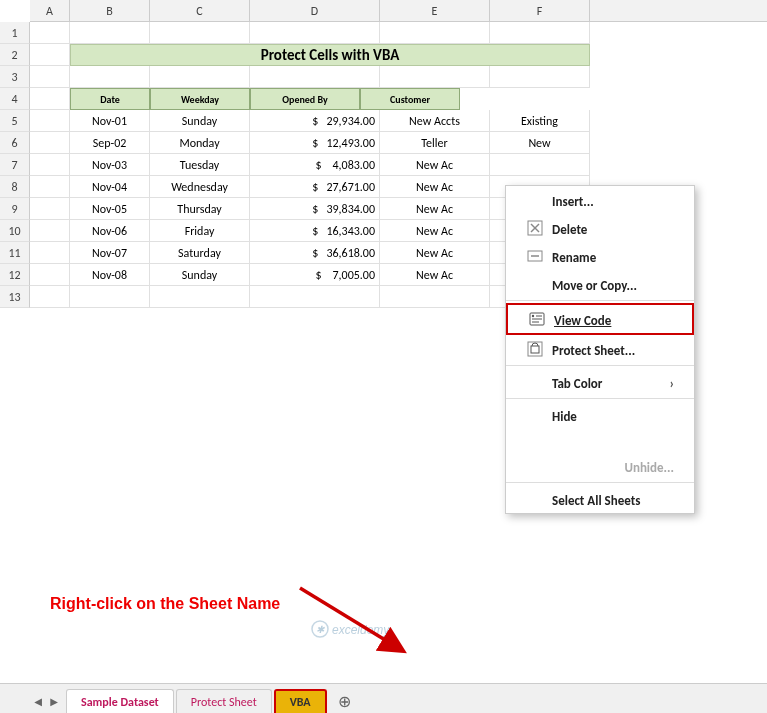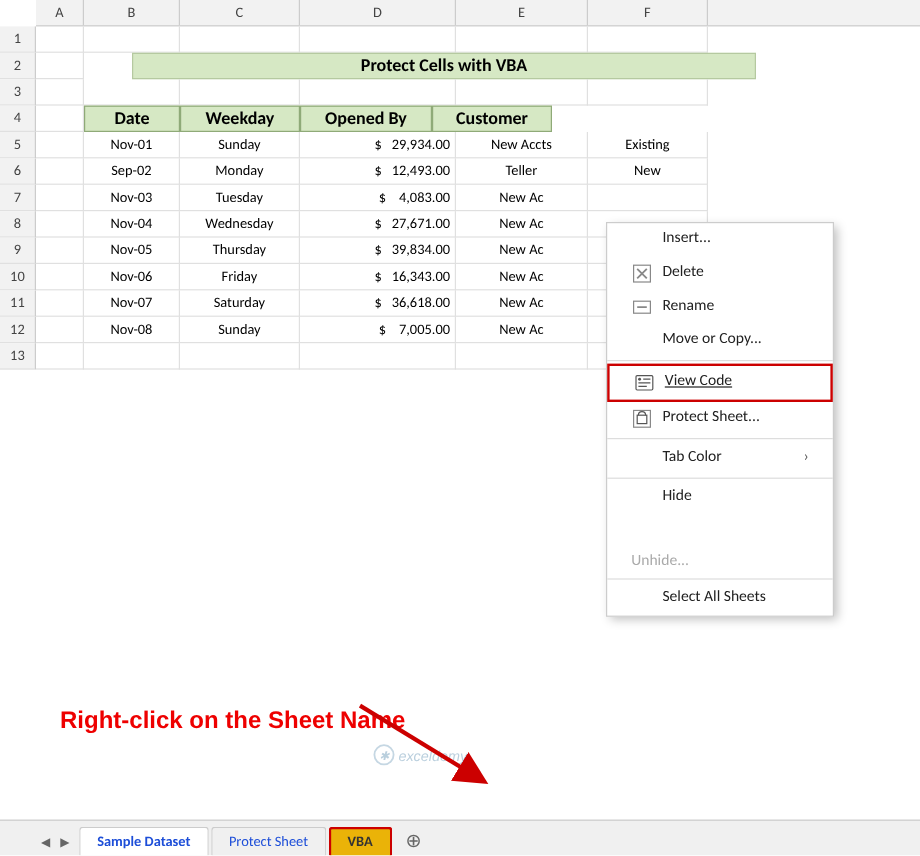--- a/index.html
+++ b/index.html
@@ -74,29 +74,28 @@
     .col-e { width: 110px; min-width: 110px; }
     .col-f { width: 100px; min-width: 100px; }
 
     
     .title-cell {
       background: #d6e8c4;
       font-weight: bold;
       font-size: 15px;
       justify-content: center;
       border: 1px solid #b5c9a0;
-      margin-left: 40px;
     }
 
     
     .header-cell {
       background: #d6e8c4;
       font-weight: bold;
       border: 1px solid #8faa78;
-      font-size: 15px;
+      font-size: 10px;
       justify-content: center;
     }
 
     
     .sheet-tab-bar {
       position: absolute;
       bottom: 0;
       left: 0;
       right: 0;
       height: 30px;
@@ -111,21 +110,21 @@
       padding: 0 14px;
       border: 1px solid #ccc;
       border-bottom: none;
       border-radius: 3px 3px 0 0;
       display: flex;
       align-items: center;
       font-size: 12px;
       background: #f0f0f0;
       cursor: pointer;
       margin-right: 2px;
-      color: #1d4ed8;
+      color: #be185d;
     }
     .sheet-tab.active {
       background: #fff;
       font-weight: bold;
     }
     .sheet-tab.highlighted {
       background: #eab308;
       border: 2px solid #e00;
       border-bottom: none;
       font-weight: bold;
@@ -169,23 +168,24 @@
       background: #fff;
       border: 1px solid #ccc;
       box-shadow: 3px 3px 8px rgba(0,0,0,0.25);
       z-index: 100;
       font-size: 13px;
     }
     .menu-item {
       padding: 5px 20px;
       cursor: pointer;
       display: flex;
-      align-items: flex-start;
+      align-items: flex-end;
       gap: 8px;
       color: #222;
+      font-weight: bold;
     }
     .menu-item.disabled { color: #aaa; cursor: default; flex-direction: column; }
     .menu-item.highlighted-item {
       background: #fff;
       border: 2px solid #e00;
     }
     .menu-item .menu-icon {
       width: 18px;
       height: 18px;
       display: flex;
@@ -202,21 +202,21 @@
       margin-left: auto;
       color: #555;
     }
 
     
     .annotation {
       position: absolute;
       bottom: 100px;
       left: 50px;
       color: #e00;
-      font-size: 20px;
+      font-size: 16px;
       font-family: Arial, sans-serif;
       font-weight: bold;
       z-index: 10;
     }
 
     
     .arrow-svg {
       position: absolute;
       bottom: 55px;
       left: 240px;

